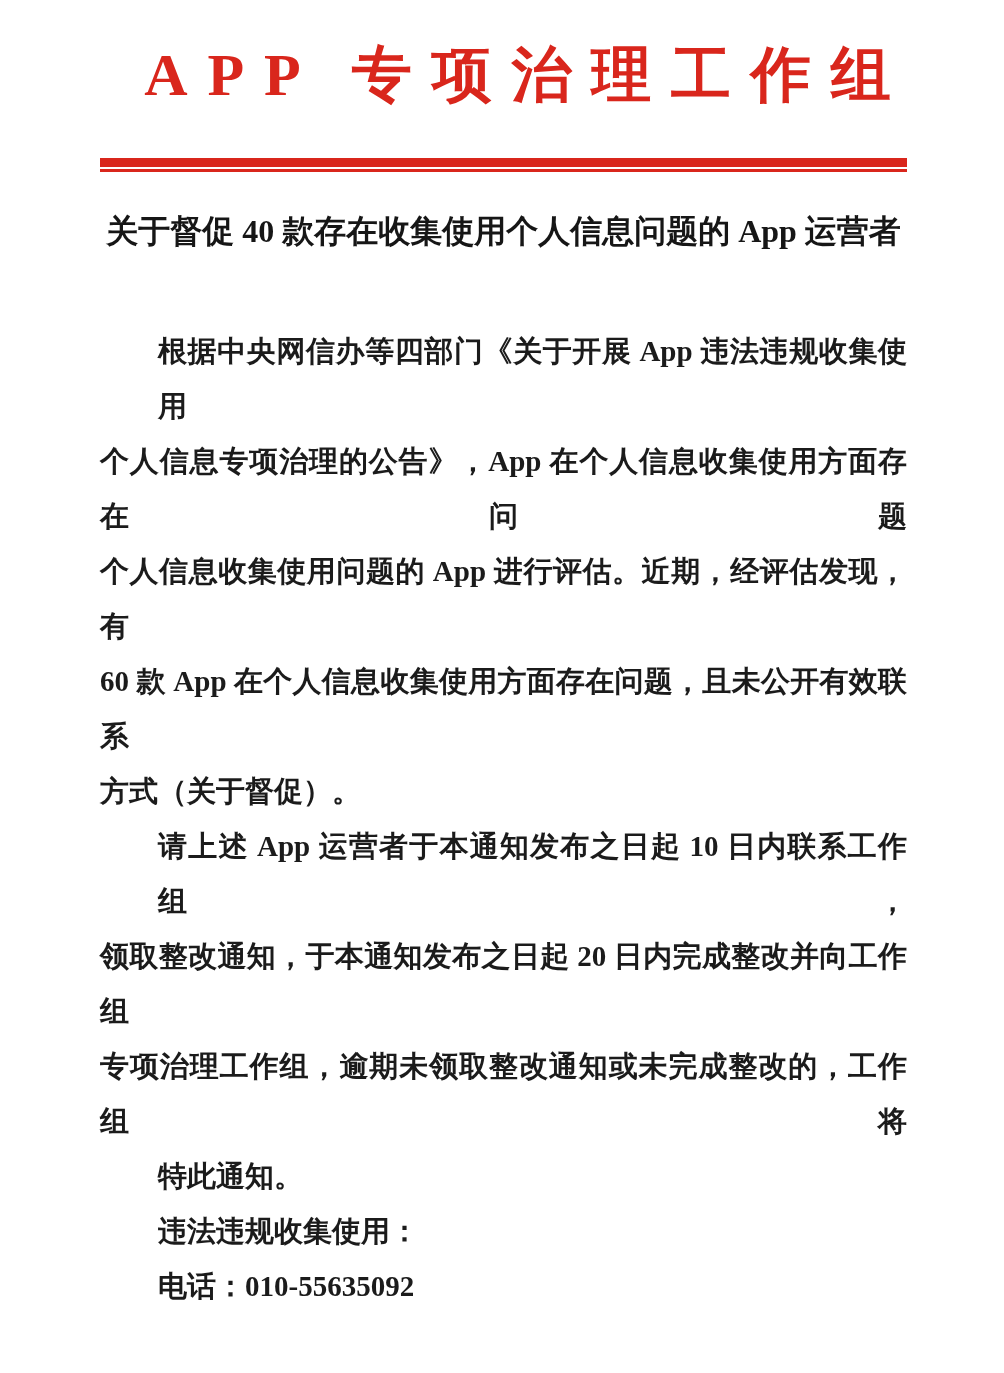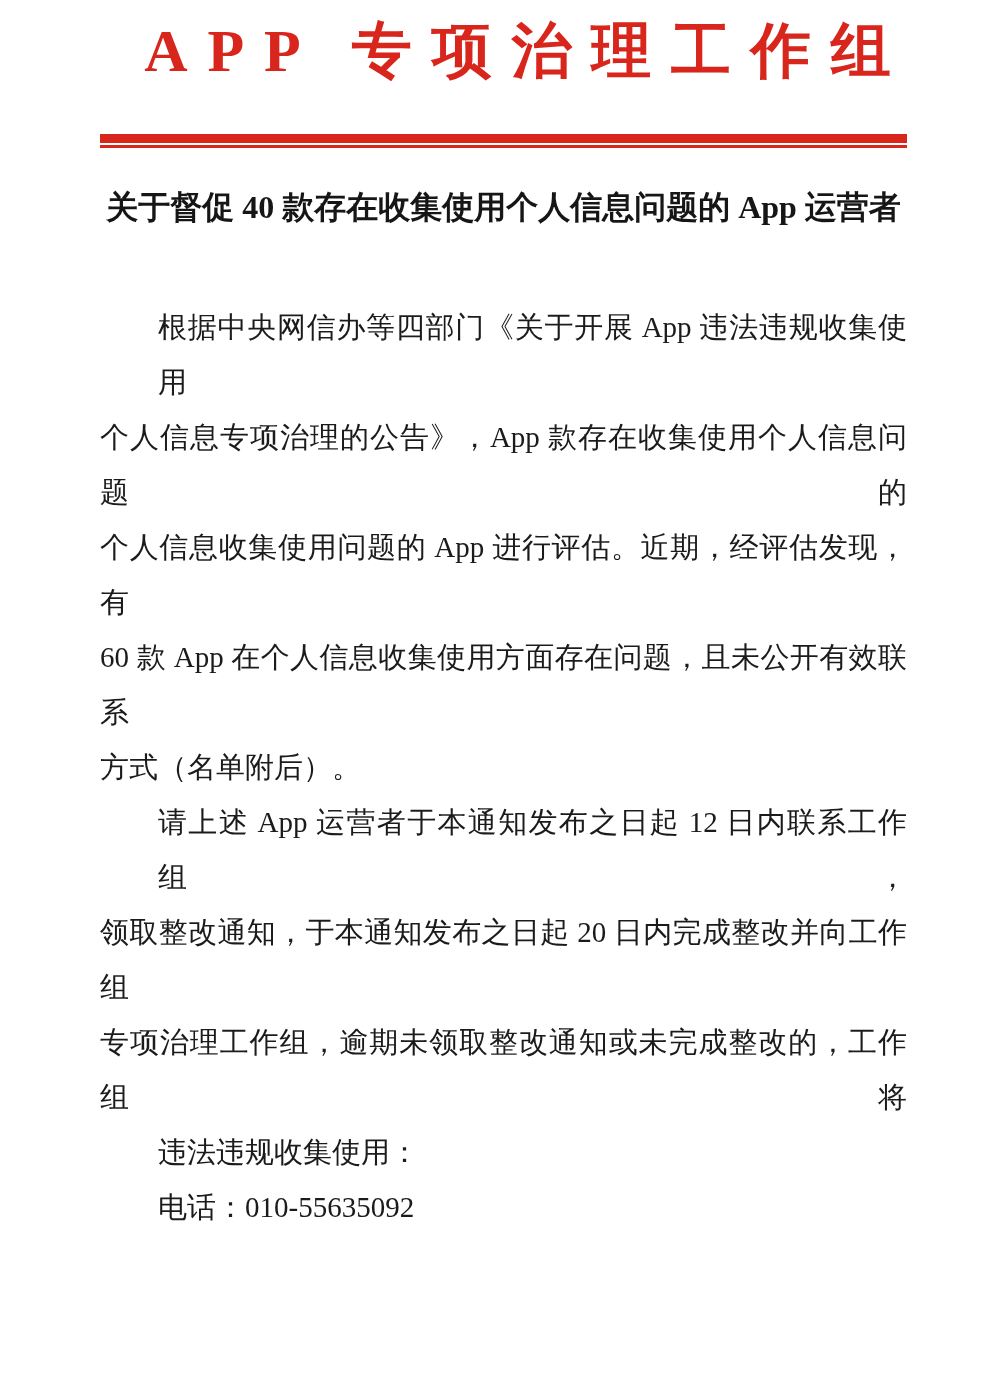--- a/index.html
+++ b/index.html
@@ -6,21 +6,21 @@
   .page {
     position: relative;
     width: 1004px;
     height: 1373px;
     background: #ffffff;
     font-family: "Liberation Serif", "DejaVu Serif", serif;
     color: #1b1b1b;
     overflow: hidden;
   }
   .masthead {
-    margin-top: 16px;
+    margin-top: 40px;
     height: 70px;
     line-height: 70px;
     text-align: center;
     font-size: 60px;
     font-weight: bold;
     color: #d9261c;
     letter-spacing: 0.33em;
     text-indent: 0.33em;
     white-space: nowrap;
     padding-left: 31px;
@@ -34,21 +34,21 @@
   .doc-title {
     margin: 32px 0 0 0;
     text-align: center;
     font-size: 32px;
     font-weight: bold;
     line-height: 54px;
     color: #161616;
   }
   .doc-title span { display: block; }
   .body-text { margin-top: 66px; font-size: 29px; line-height: 55px; }
-  .line { display: block; }
+  .line { display: block; font-weight: bold; }
   .indent { padding-left: 58px; }
   .fill { text-align: justify; text-align-last: justify; }
 </style>
 </head>
 <body>
 
 <div class="page">
 
   <div class="masthead">APP 专项治理工作组</div>
 
@@ -60,28 +60,29 @@
       <div class="thin"></div>
     </div>
 
     <h1 class="doc-title">
       <span>关于督促 40 款存在收集使用个人信息问题的 App 运营者</span>
     </h1>
 
     <div class="body-text">
 
       <span class="line indent fill">根据中央网信办等四部门《关于开展 App 违法违规收集使用</span>
-      <span class="line fill">个人信息专项治理的公告》，App 款存在收集使用个人信息问题的</span>
+      <span class="line fill">个人信息专项治理的公告》，App 在个人信息收集使用方面存在问题</span>
       <span class="line fill">个人信息收集使用问题的 App 进行评估。近期，经评估发现，有</span>
       <span class="line fill">60 款 App 在个人信息收集使用方面存在问题，且未公开有效联系</span>
-      <span class="line">方式（名单附后）。</span>
+      <span class="line">方式（关于督促）。</span>
 
-      <span class="line indent fill">请上述 App 运营者于本通知发布之日起 12 日内联系工作组，</span>
+      <span class="line indent fill">请上述 App 运营者于本通知发布之日起 10 日内联系工作组，</span>
       <span class="line fill">领取整改通知，于本通知发布之日起 20 日内完成整改并向工作组</span>
       <span class="line fill">专项治理工作组，逾期未领取整改通知或未完成整改的，工作组将</span>
 
+      <span class="line indent">特此通知。</span>
       <span class="line indent">违法违规收集使用：</span>
       <span class="line indent">电话：010-55635092</span>
 
     </div>
 
   </div>
 </div>
 
 </body></html>

